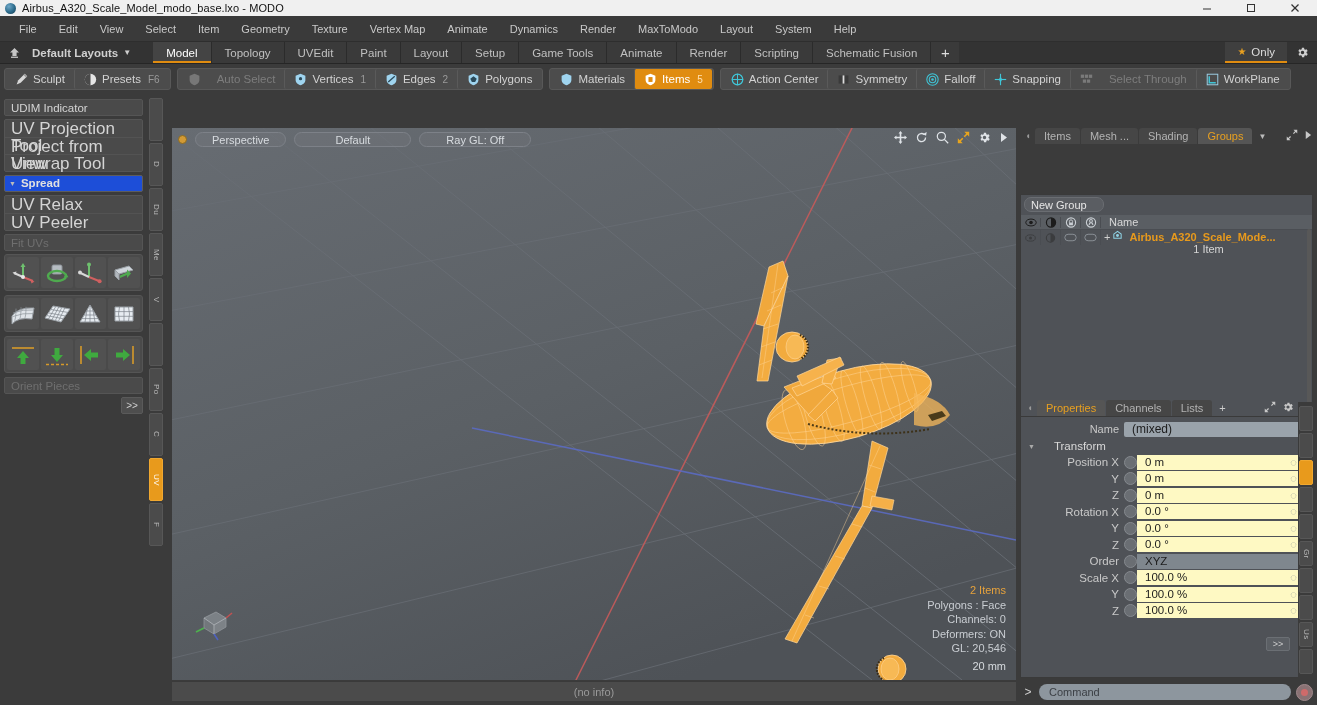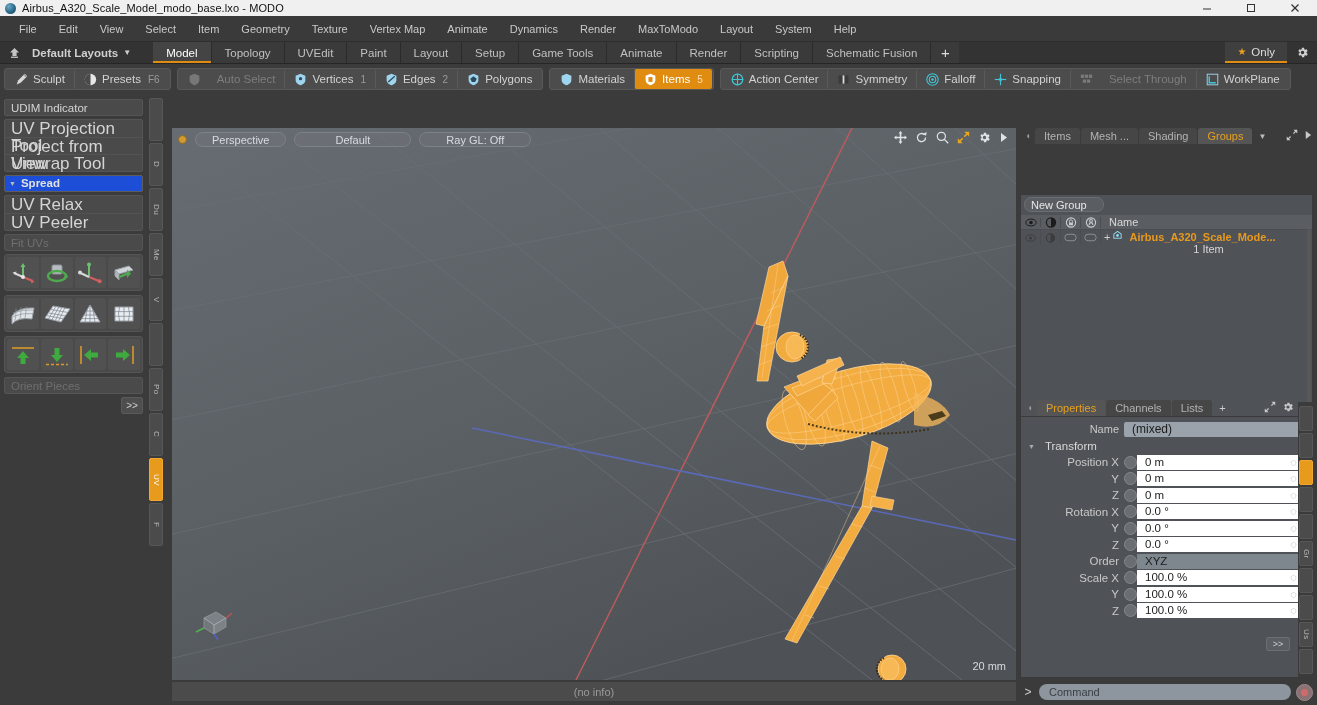--- a/index.html
+++ b/index.html
@@ -192,27 +192,27 @@
   .tree-label { padding-left:4px; color:#e89a1c; font-weight:bold; font-size:11px; padding-top:1px;}
   .tree-sub { color:#d6d6d6; font-weight:normal; text-align:center; font-size:11px; }
 
   
   .prop-row { display:flex; align-items:center; height:16.5px; font-size:11.5px; }
   .prop-label { width:103px; text-align:right; padding-right:5px; color:#c9c9c9; }
   .prop-radio {
     width:13px; height:13px; border-radius:50%; background:#6a6e73; border:1px solid #85898e; flex:0 0 auto;
   }
   .prop-field {
-    flex:1; height:15px; background:#ffffff; color:#1c1c1c; font-size:11.5px;
+    flex:1; height:15px; background:#fef9c3; color:#1c1c1c; font-size:11.5px;
     padding-left:8px; line-height:15px; position:relative; display:flex; align-items:center;
   }
   .prop-field.dark { background:#7f878e; }
   .prop-spin { width:13px; display:flex; align-items:center; justify-content:center; color:#4a4a4a; font-size:9px;}
   .prop-dim { width:11px; color:#868e95; font-size:11px; text-align:center;}
-  .prop-section { display:flex; align-items:center; gap:10px; height:16px; padding-left:7px; color:#d8d8d8; font-size:11.5px;}
+  .prop-section { display:flex; align-items:center; gap:19px; height:16px; padding-left:7px; color:#d8d8d8; font-size:11.5px;}
   .prop-section .tri { font-size:7px; color:#aaa; }
   .name-row { display:flex; align-items:center; height:18px; margin-top:3px;}
   .name-field {
     flex:1; height:15px; background:#9aa3ab; color:#1c1c1c; border-radius:2px;
     font-size:12px; padding-left:8px; line-height:15px; margin-right:6px;
   }
   .gt-btn {
     position:absolute; right:22px; bottom:26px; width:24px; height:14px;
     background:#5b5f64; border:1px solid #6b6f74; border-radius:2px;
     font-size:9px; color:#cfcfcf; display:flex; align-items:center; justify-content:center;
@@ -770,20 +770,27 @@
       <svg width="42" height="42" viewBox="0 0 42 42">
         <polygon points="10,18 22,12 32,18 20,25" fill="#9aa0a5" opacity="0.55" stroke="#c8ccd0" stroke-width="0.8"></polygon>
         <polygon points="10,18 20,25 20,34 10,28" fill="#8d9397" opacity="0.5" stroke="#c8ccd0" stroke-width="0.8"></polygon>
         <polygon points="20,25 32,18 32,27 20,34" fill="#a3a9ad" opacity="0.5" stroke="#c8ccd0" stroke-width="0.8"></polygon>
         <line x1="10" y1="28" x2="2" y2="32" stroke="#4eb24e" stroke-width="1.6"></line>
         <line x1="32" y1="18" x2="38" y2="13" stroke="#c05252" stroke-width="1.6"></line>
         <line x1="20" y1="34" x2="24" y2="40" stroke="#4f62c0" stroke-width="1.6"></line>
       </svg>
     </div>
 
+    <div class="vp-stats" id="vp-stats">
+        <div class="hi">2 Items</div>
+        <div>Polygons : Face</div>
+        <div>Channels: 0</div>
+        <div>Deformers: ON</div>
+        <div>GL: 20,546</div>
+      </div>
     <div class="vp-scale">20 mm</div>
   </div>
 
   <div class="infobar">(no info)</div>
 
   <div class="rightpanel">
 
     <div class="rp-tabrow">
       <span class="rp-arrowdot">◖</span>
       <span id="rp-top-tabs" style="display:flex;gap:1px;">

